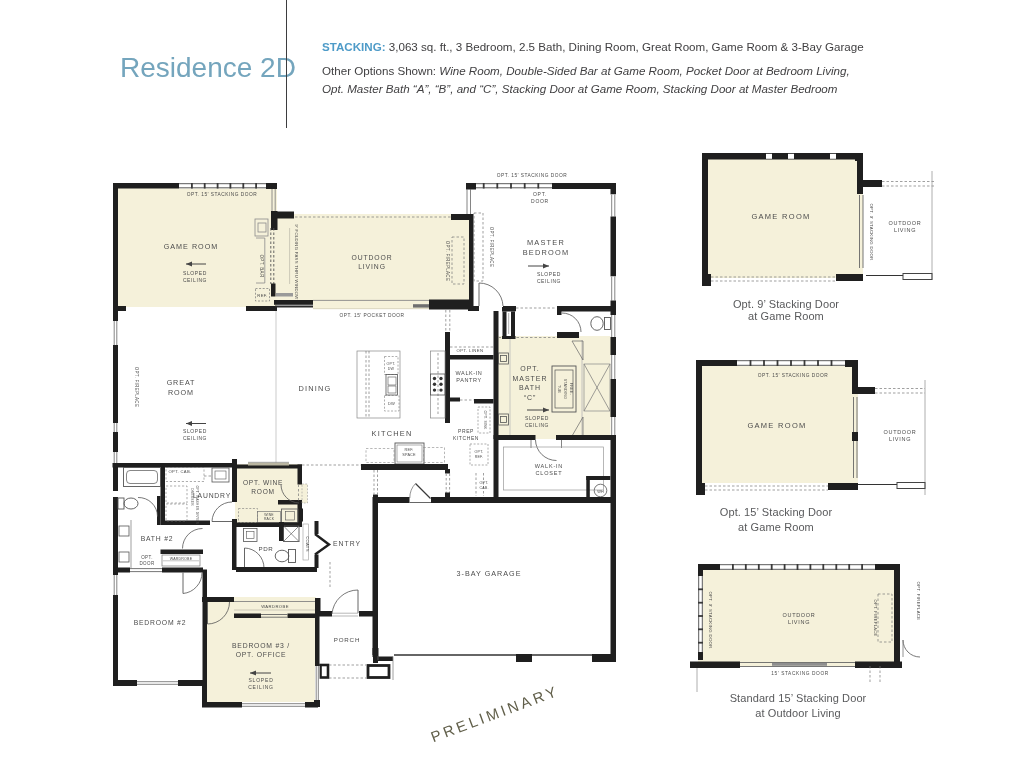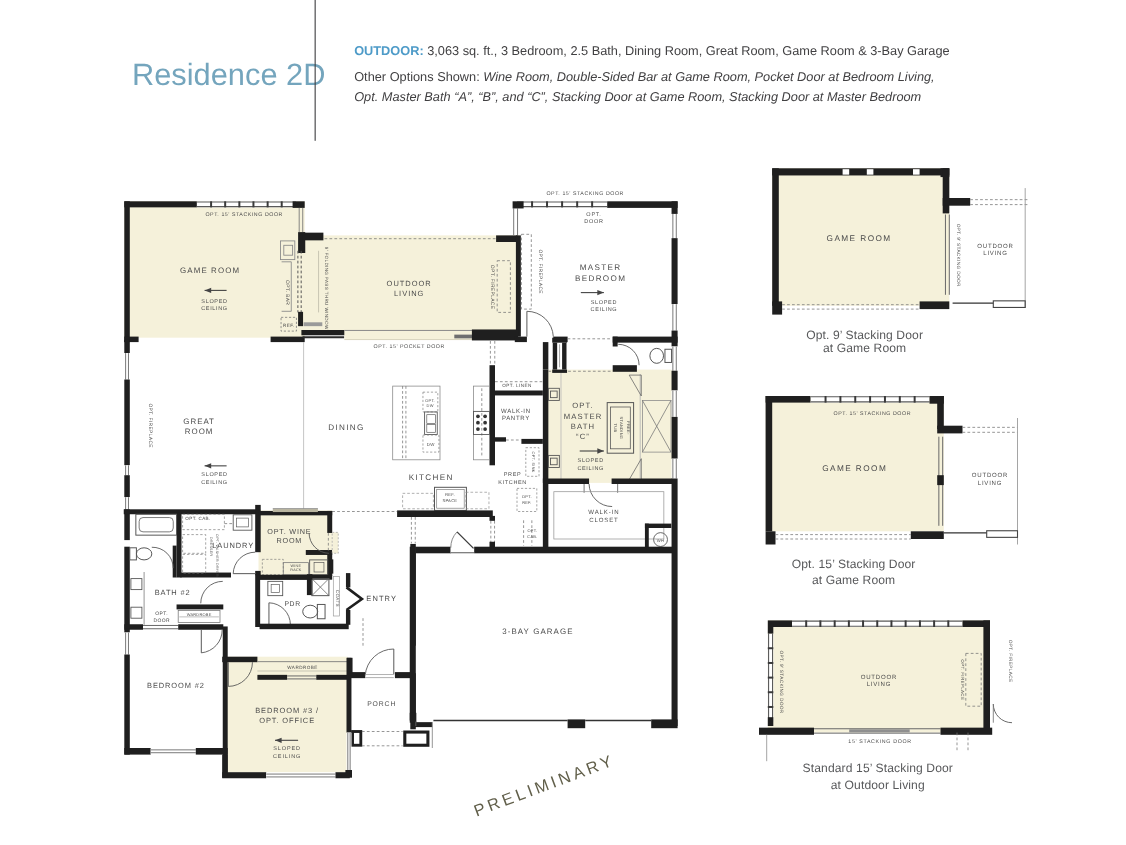--- a/index.html
+++ b/index.html
@@ -9,21 +9,21 @@
 svg text{font-family:"Liberation Sans",sans-serif;}
 </style>
 </head>
 <body>
 <div id="page">
 
 <div class="hdr" style="left:80px;top:52px;font-size:28px;color:#74a5bd;letter-spacing:0px;margin-left:40px;">Residence 2D</div>
 
 <div style="position:absolute;left:286px;top:0;width:1.3px;height:128px;background:#3d3d3f;"></div>
 
-<div class="hdr" style="left:322px;top:40px;"><span style="color:#4e9bc8;font-weight:bold;">OUTDOOR:</span> 3,063 sq. ft., 3 Bedroom, 2.5 Bath, Dining Room, Great Room, Game Room &amp; 3-Bay Garage</div>
+<div class="hdr" style="left:322px;top:40px;"><span style="color:#4e9bc8;font-weight:bold;">STACKING:</span> 3,063 sq. ft., 3 Bedroom, 2.5 Bath, Dining Room, Great Room, Game Room &amp; 3-Bay Garage</div>
 
 <div class="hdr" style="left:322px;top:64px;">Other Options Shown: <i>Wine Room, Double-Sided Bar at Game Room, Pocket Door at Bedroom Living,</i></div>
 
 <div class="hdr" style="left:322px;top:82px;font-style:italic;">Opt. Master Bath “A”, “B”, and “C”, Stacking Door at Game Room, Stacking Door at Master Bedroom</div>
 <svg width="1024" height="768" viewBox="0 0 1024 768" style="position:absolute;left:0;top:0;">
 <defs>
 <pattern id="hH" width="3.2" height="6" patternUnits="userSpaceOnUse">
 <line x1="0.8" y1="0" x2="2.6" y2="6" stroke="#555" stroke-width="0.75"></line>
 </pattern>
 <pattern id="hV" width="6" height="3.2" patternUnits="userSpaceOnUse">

